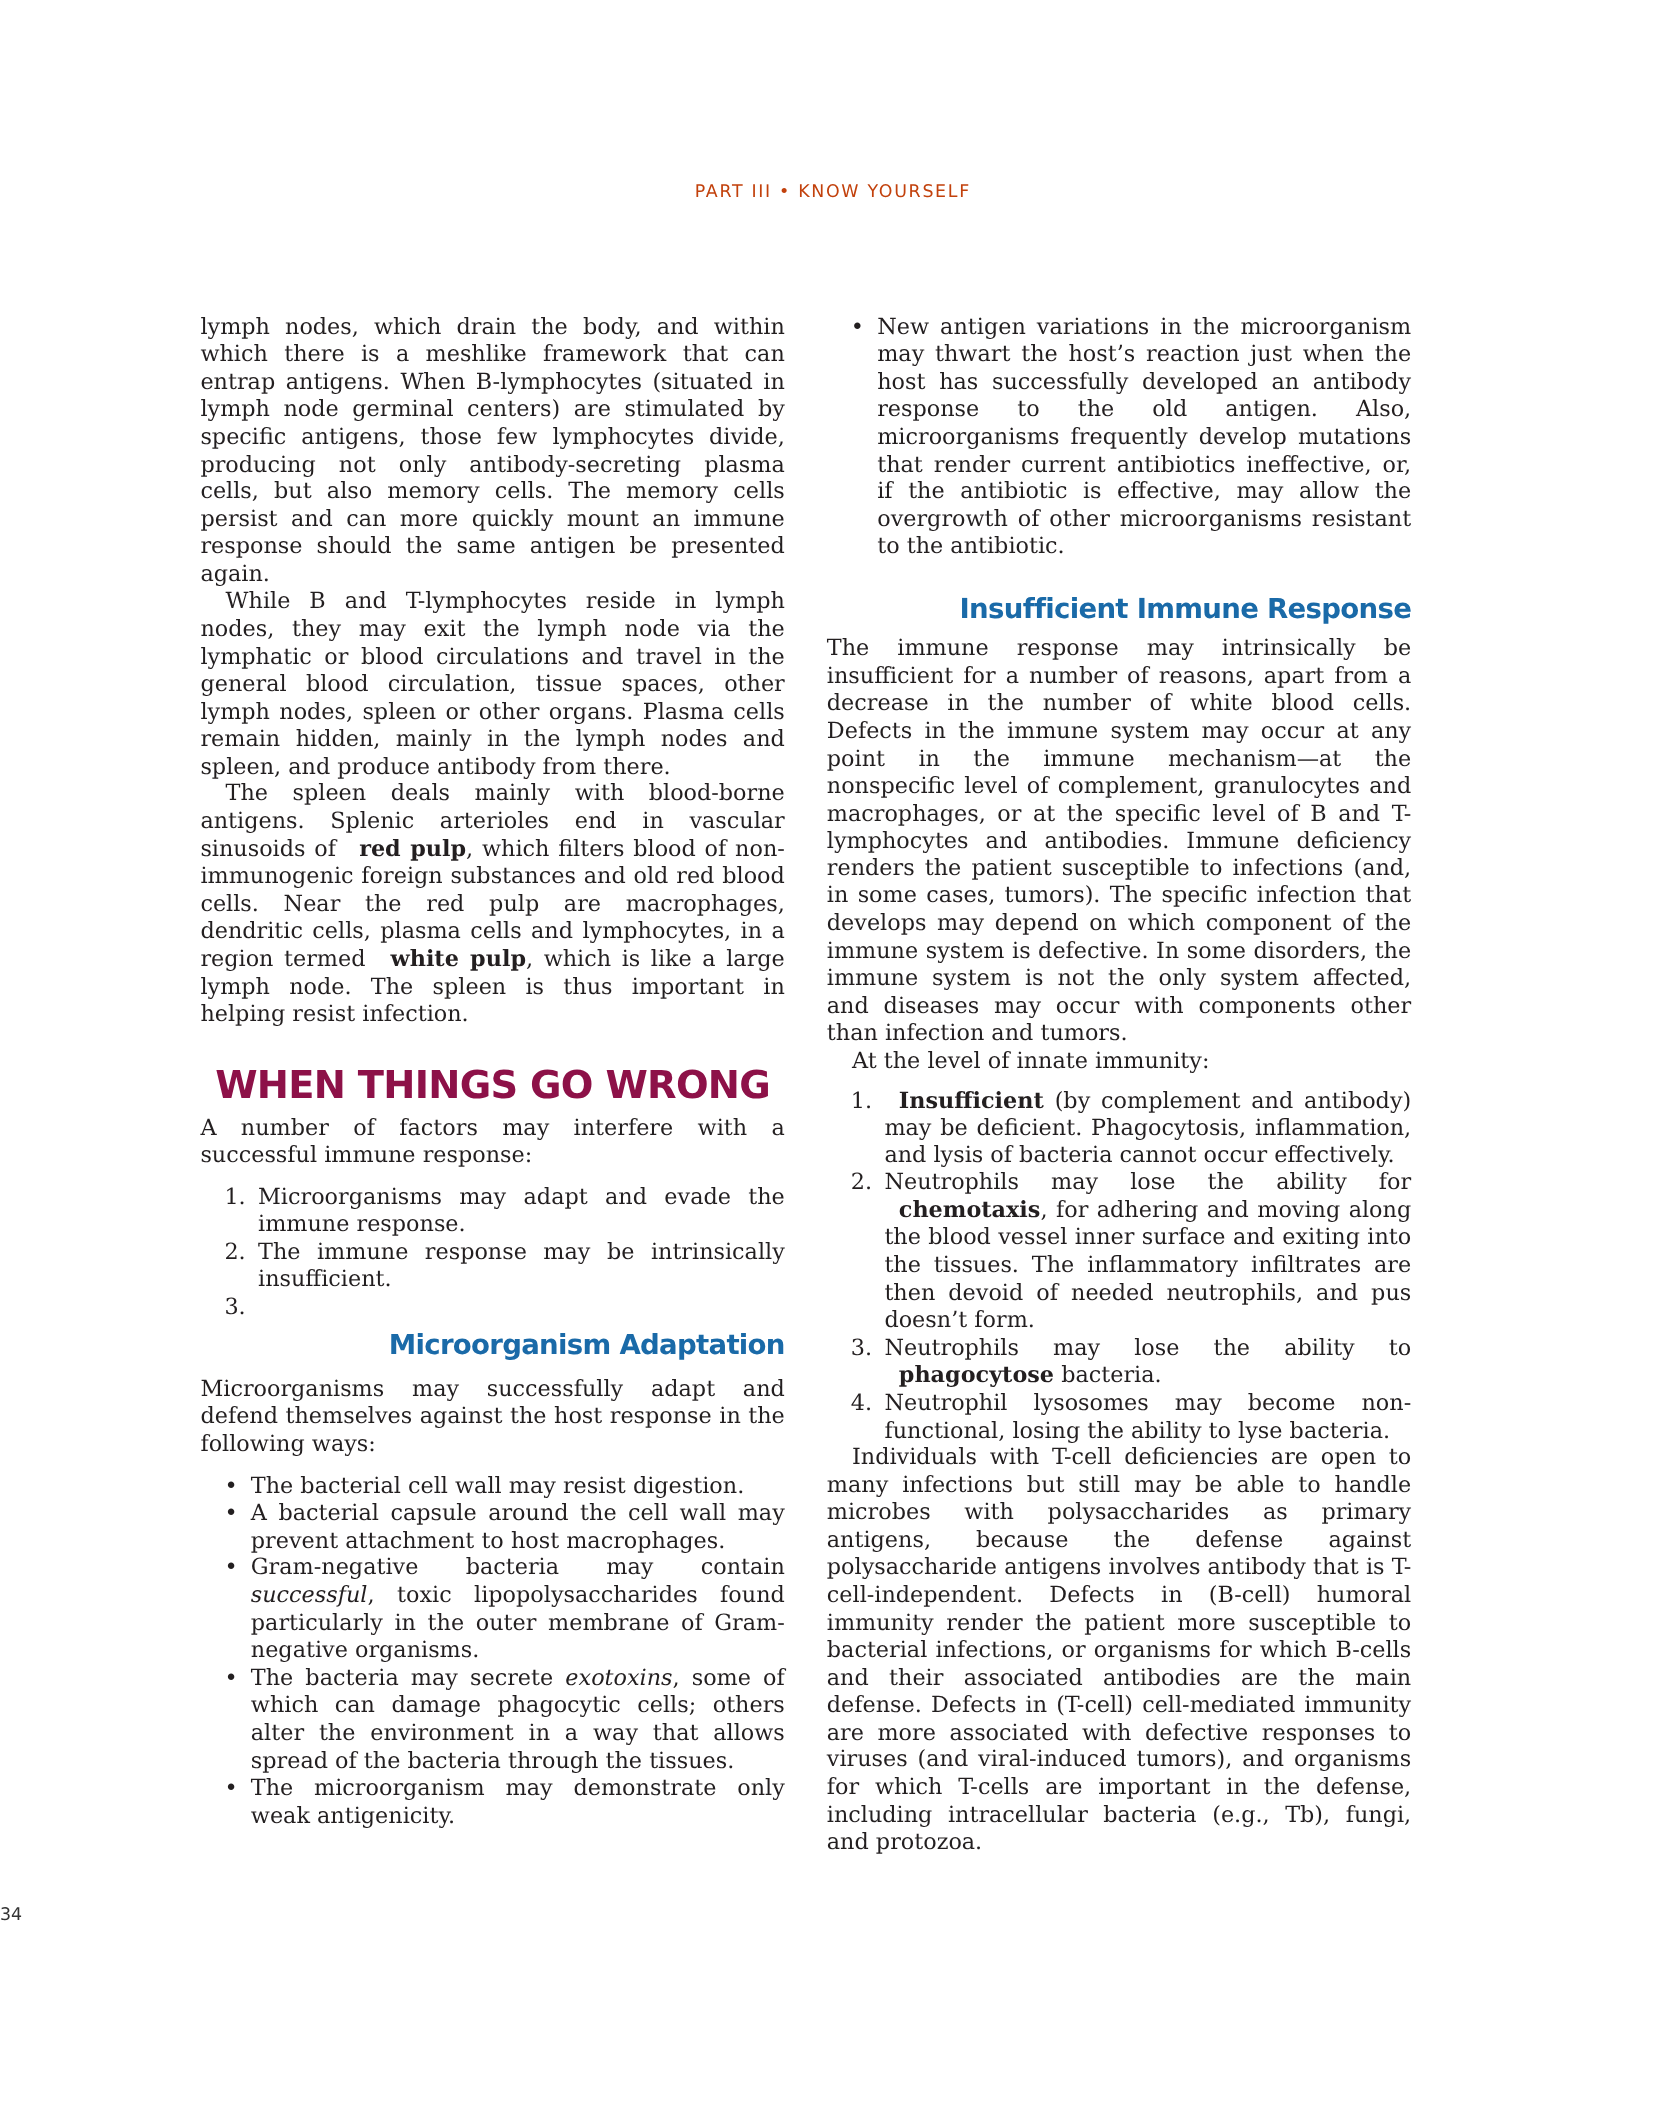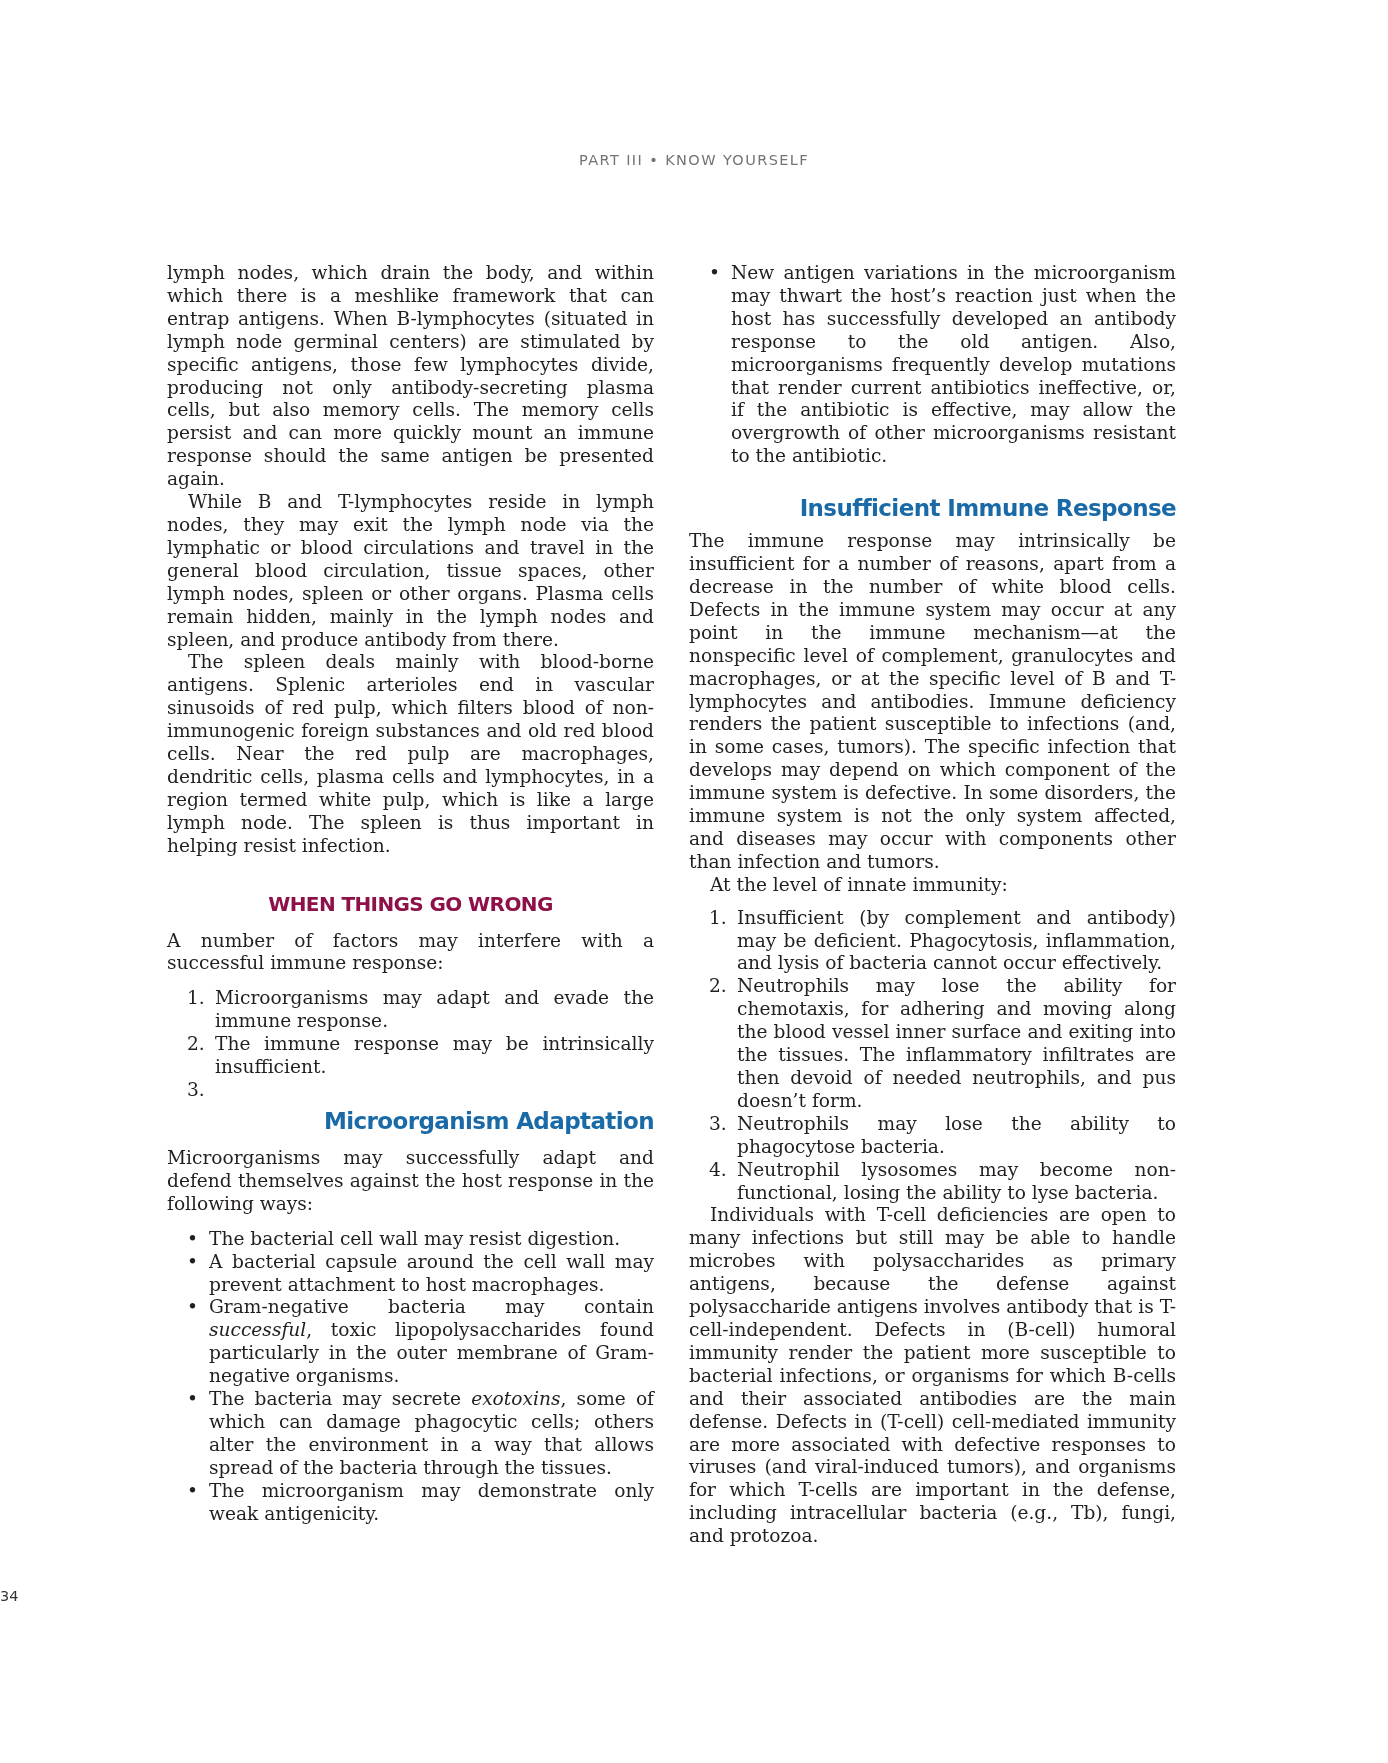--- a/index.html
+++ b/index.html
@@ -1,41 +1,41 @@
 <!DOCTYPE html>
 <html><head>
 <meta charset="utf-8">
 <style>
   html, body { margin: 0; padding: 0; background: #ffffff; }
   body { width: 1388px; height: 1763px; position: relative; overflow: hidden;
          font-family: "DejaVu Serif", "Liberation Serif", serif; color: #231f20; }
   .running-head { position: absolute; top: 152px; left: 0; width: 1388px; text-align: center;
-         font-family: "DejaVu Sans", "Liberation Sans", sans-serif; font-size: 14.5px; letter-spacing: 1.4px; color: #737373; }
+         font-family: "DejaVu Sans", "Liberation Sans", sans-serif; font-size: 14.5px; letter-spacing: 1.4px; color: #c2410c; }
   .col { position: absolute; top: 262px; width: 487px; font-size: 18.6px; line-height: 22.9px;
          text-align: justify; hyphens: manual; }
   .col.left { left: 167px; }
   .col.right { left: 689px; }
   p { margin: 0; }
   p.indent { text-indent: 21px; }
   .h-red { color: #8d1148; font-family: "DejaVu Sans", "Liberation Sans", sans-serif; font-weight: bold;
-           font-size: 20px; text-align: center; letter-spacing: -0.6px; margin: 26px 0 12px 0; line-height: 28px; }
+           font-size: 32px; text-align: center; letter-spacing: -0.6px; margin: 26px 0 12px 0; line-height: 28px; }
   .h-blue { color: #1a6aa8; font-family: "DejaVu Sans", "Liberation Sans", sans-serif; font-weight: bold;
            font-size: 23px; text-align: right; letter-spacing: -0.6px; line-height: 28px; }
   ol, ul { margin: 0; padding: 0; list-style: none; }
   .olist { margin: 12px 0 0 0; }
   .olist li, .blist li { position: relative; padding-left: 48px; text-align: justify; }
   .olist li .num { position: absolute; left: 20px; width: 24px; }
   .right .olist li { padding-left: 48px; }
   .blist { margin: 12px 0 0 0; }
   .blist li { padding-left: 42px; }
   .blist li .bullet { position: absolute; left: 20px; }
   .right .blist.top { margin-top: 0; }
   .page-number { position: absolute; top: 1588px; left: 0; width: 1388px; text-align: left;
          font-family: "DejaVu Sans", "Liberation Sans", sans-serif; font-size: 14.5px; color: #333; }
-  b { font-weight: normal; }
+  b { font-weight: bold; margin-left: 12px; }
   i { font-style: italic; }
 </style>
 </head>
 <body>
 
 <div class="running-head">PART III • KNOW YOURSELF</div>
 
 <div class="col left">
   <p>lymph nodes, which drain the body, and within which there is a meshlike framework that can entrap anti­gens. When B-lymphocytes (situated in lymph node germinal centers) are stimulated by specific antigens, those few lymphocytes divide, producing not only antibody-secreting plasma cells, but also memory cells. The memory cells persist and can more quickly mount an immune response should the same antigen be presented again.</p>
   <p class="indent">While B and T-lymphocytes reside in lymph nodes, they may exit the lymph node via the lymphatic or blood circulations and travel in the general blood circulation, tissue spaces, other lymph nodes, spleen or other organs. Plasma cells remain hidden, mainly in the lymph nodes and spleen, and produce antibody from there.</p>

